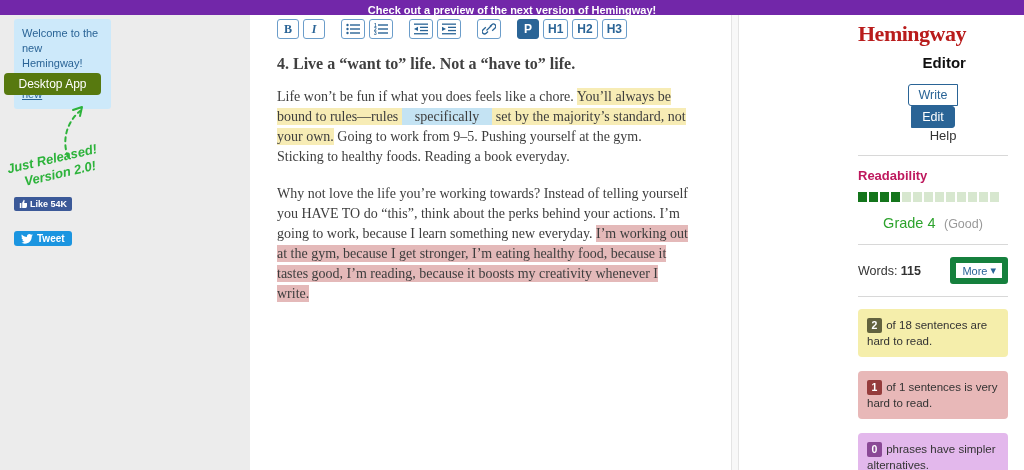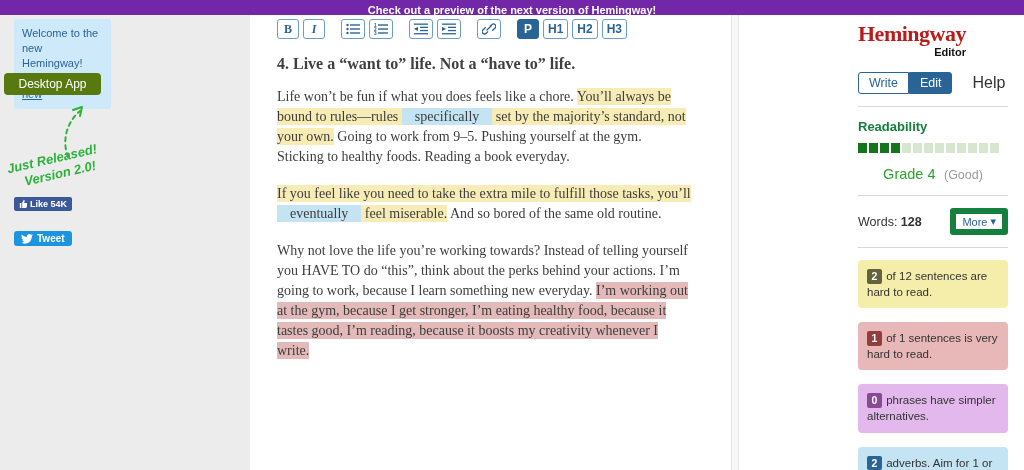--- a/index.html
+++ b/index.html
@@ -44,27 +44,27 @@
   .hl-blue{background:var(--highlight-blue);padding:1px 13px;box-decoration-break:clone;-webkit-box-decoration-break:clone;}
   .hl-red{background:var(--highlight-red);padding:1px 0;box-decoration-break:clone;-webkit-box-decoration-break:clone;}
 
   .scroll-divider{width:6px;flex:0 0 auto;background:#f8f8f8;border-left:1px solid #e4e4e4;border-right:1px solid #e4e4e4;}
 
   
   .right{width:285px;flex:0 0 auto;position:relative;background:#fff;}
   .right-col{position:absolute;top:8px;right:16px;width:150px;}
   .logo-wrap{display:inline-block;}
   .logo{font-family:"Liberation Serif","DejaVu Serif",serif;font-weight:bold;font-size:22px;color:#b91c1c;line-height:1;letter-spacing:-0.5px;}
-  .logo-sub{display:block;text-align:right;font-size:11px;font-weight:bold;color:#111;margin-top:1px;}
-  .mode-row{display:flex;align-items:center;margin-top:12px;}
+  .logo-sub{display:block;text-align:right;font-size:15px;font-weight:bold;color:#111;margin-top:9px;}
+  .mode-row{display:flex;align-items:center;margin-top:12px;flex-direction:column;}
   .btn-write{height:22px;padding:0 10px;background:#fff;color:var(--link-blue);border:1px solid var(--link-blue);border-radius:3px 0 0 3px;font-size:12.5px;cursor:pointer;}
   .btn-edit{height:22px;padding:0 10px;background:var(--link-blue);color:#fff;border:1px solid var(--link-blue);border-radius:0 3px 3px 0;font-size:12.5px;cursor:pointer;}
-  .help{margin-left:20px;font-size:16px;color:#333;cursor:pointer;}
+  .help{margin-left:20px;font-size:13px;color:#333;cursor:pointer;}
   hr.div{border:0;border-top:1px solid #d8d8d8;margin:12px 0;}
-  .readability-title{font-size:13px;font-weight:bold;color:#15803d;}
+  .readability-title{font-size:13px;font-weight:bold;color:#be185d;}
   .bar{display:flex;gap:2px;margin-top:9px;}
   .seg{width:9px;height:10px;background:var(--seg-empty);}
   .seg.filled{background:var(--seg-filled);}
   .grade-row{text-align:center;margin-top:12px;}
   .grade{color:var(--grade-green);font-weight:normal;font-size:14.5px;}
   .qualifier{color:#999;font-size:12.5px;margin-left:4px;}
   .words-row{display:flex;justify-content:space-between;align-items:center;font-size:12.5px;color:#333;}
   .more-btn{border:6px solid #15803d;color:var(--link-blue);font-size:11px;border-radius:3px;background:#fff;padding:1px 6px;display:inline-flex;align-items:center;gap:3px;cursor:pointer;}
   .card{border-radius:4px;padding:8px 9px;font-size:11.5px;line-height:1.4;color:#333;margin-bottom:14px;cursor:pointer;}
   .card-yellow{background:var(--card-yellow);}
@@ -188,21 +188,20 @@
           <button class="tbtn">H1</button>
           <button class="tbtn">H2</button>
           <button class="tbtn">H3</button>
         </div>
       </div>
 
       <div class="content">
         <h1 class="editor-heading">4. Live a “want to” life. Not a “have to” life.</h1>
         <div>
             <p><span>Life won’t be fun if what you does feels like a chore. </span><span class="hl-yellow">You’ll always be bound to rules—rules </span><span class="hl-blue">specifically</span><span class="hl-yellow"> set by the majority’s standard, not your own.</span><span> Going to work from 9–5. Pushing yourself at the gym. Sticking to healthy foods. Reading a book everyday.</span></p>
-            <p><span class="hl-yellow">If you feel like you need to take the extra mile to fulfill those tasks, you’ll </span><span class="hl-blue">eventually</span><span class="hl-yellow"> feel miserable.</span><span> And so bored of the same old routine.</span></p>
             <p><span>Why not love the life you’re working towards? Instead of telling yourself you HAVE TO do “this”, think about the perks behind your actions. I’m going to work, because I learn something new everyday. </span><span class="hl-red">I’m working out at the gym, because I get stronger, I’m eating healthy food, because it tastes good, I’m reading, because it boosts my creativity whenever I write.</span></p>
           </div>
       </div>
     </div>
 
     <div class="scroll-divider"></div>
 
     <div class="right">
       <div class="right-col">
         <div class="logo-wrap">
@@ -232,30 +231,30 @@
             <div class="seg"></div>
           </div>
         <div class="grade-row">
           <span class="grade">Grade 4</span>
           <span class="qualifier">(Good)</span>
         </div>
         <hr class="div">
         <div class="words-row">
           <span>
             <span>Words:</span>
-            <b>128</b>
+            <b>115</b>
           </span>
           <button class="more-btn">
             <span>More</span>
             <span>▾</span>
           </button>
         </div>
         <hr class="div">
         <div>
-            <div class="card card-yellow"><span class="badge badge-yellow">2</span><span> of 12 sentences are hard to read.</span></div>
+            <div class="card card-yellow"><span class="badge badge-yellow">2</span><span> of 18 sentences are hard to read.</span></div>
             <div class="card card-red"><span class="badge badge-red">1</span><span> of 1 sentences is very hard to read.</span></div>
             <div class="card card-purple"><span class="badge badge-purple">0</span><span> phrases have simpler alternatives.</span></div>
             <div class="card card-blue"><span class="badge badge-blue">2</span><span> adverbs. Aim for 1 or fewer.</span></div>
           </div>
       </div>
     </div>
 
   </div>
 </div>
 

